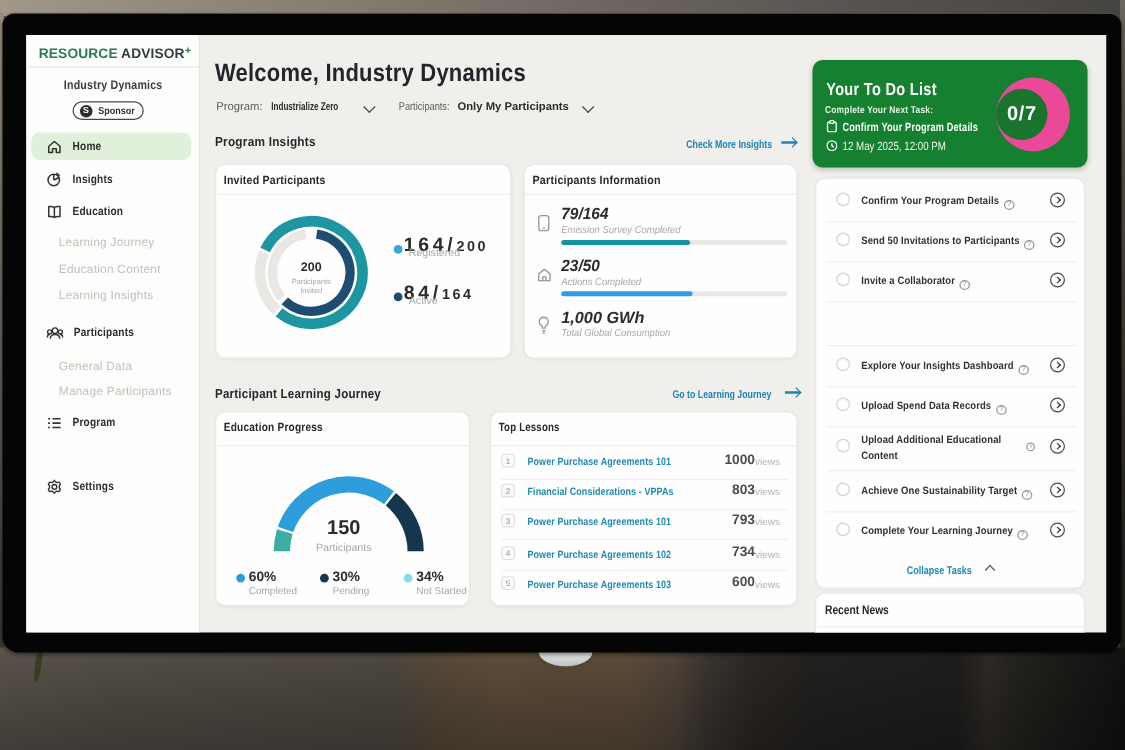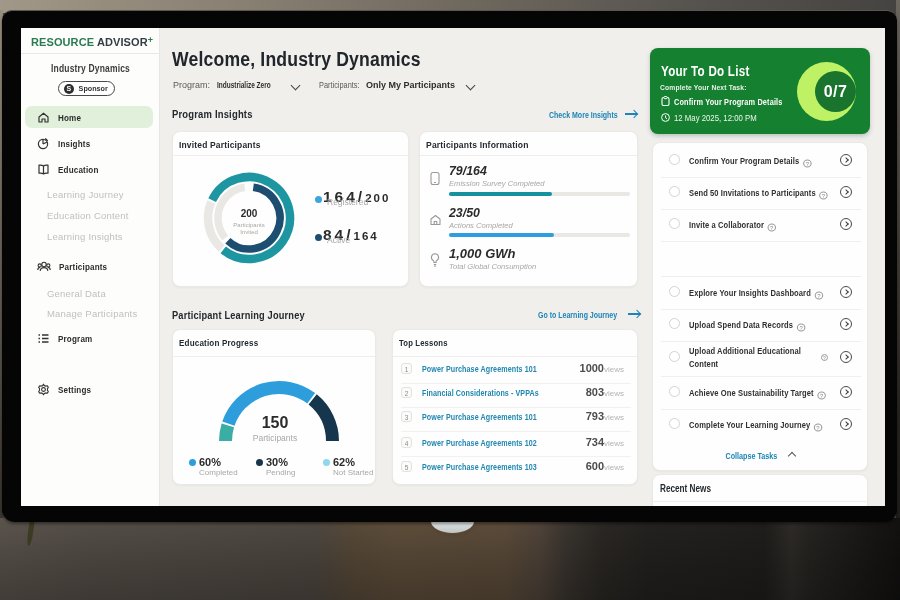--- a/index.html
+++ b/index.html
@@ -98,21 +98,21 @@
   .lrow .vn { position:absolute; right:27px; top:3px; font-size:11px; font-weight:bold; color:#4c4c4c; }
   .lrow .vw { position:absolute; right:7px; top:6px; font-size:8px; color:#b5b3b0; }
   .lsep { position:absolute; left:8px; width:230px; height:1px; background:#f2f1ef; }
 
   
   #todo { left:629px; top:20px; width:220px; height:86px; background:#158030; border-radius:8px; box-shadow:0 2px 4px rgba(30,60,35,0.25); }
   #todo .tt { position:absolute; left:11px; top:15px; font-size:14px; font-weight:bold; color:#fff; letter-spacing:0.3px; transform:scaleX(0.83); transform-origin:0 0; white-space:nowrap; }
   #todo .st { position:absolute; left:10px; top:35px; font-size:8px; font-weight:bold; color:#e8f2e9; letter-spacing:0.2px; transform:scaleX(0.84); transform-origin:0 0; white-space:nowrap; }
   #todo .r1 { position:absolute; left:11px; top:48px; font-size:9.5px; font-weight:bold; color:#fff; letter-spacing:0.2px; }
   #todo .r2 { position:absolute; left:11px; top:64px; font-size:9.5px; color:#eef5ef; }
-  #ring { position:absolute; left:147px; top:14px; width:59px; height:59px; border-radius:50%; background:#bef264; display:flex; align-items:center; justify-content:flex-end; }
+  #ring { position:absolute; left:147px; top:14px; width:59px; height:59px; border-radius:50%; background:#ec4899; display:flex; align-items:center; justify-content:flex-start; }
   #ring .in { width:41px; height:41px; border-radius:50%; background:#19742e; display:flex; align-items:center; justify-content:center;
     font-size:16px; font-weight:bold; color:#fff; letter-spacing:0.5px; }
 
   
   #tasks { left:631px; top:114px; width:216px; height:329px; }
   .trow { position:absolute; left:0; width:216px; }
   .trow .cb { position:absolute; left:16px; top:50%; margin-top:-7px; width:11px; height:11px; border:1.5px solid #d4d3d0; border-radius:50%; background:#fff; }
   .trow .tx { position:absolute; left:36px; top:50%; transform:translateY(-50%) scaleX(0.89); transform-origin:0 50%; font-size:8.5px; font-weight:bold; color:#303030; letter-spacing:0.1px; line-height:13px; white-space:nowrap; }
   .trow .tx .q { display:inline-block; width:8px; height:8px; border:1px solid #9a9a98; border-radius:50%; color:#8a8a88;
     font-size:5.5px; font-weight:normal; text-align:center; line-height:7.5px; vertical-align:-2px; margin-left:5px; transform:scaleX(1.2); }
@@ -303,21 +303,21 @@
         <span class="pct">60%</span>
         <span class="lab">Completed</span>
       </div>
       <div class="gleg" style="left:83px;">
         <span class="dot" style="background:#16364d;"></span>
         <span class="pct">30%</span>
         <span class="lab">Pending</span>
       </div>
       <div class="gleg" style="left:150px;">
         <span class="dot" style="background:#8cd8ee;"></span>
-        <span class="pct">62%</span>
+        <span class="pct">34%</span>
         <span class="lab">Not Started</span>
       </div>
     </div>
 
     <div class="abs card" id="card4">
       <div class="ctitle">Top Lessons</div>
       <div class="cdiv" style="top:25.5px;"></div>
       <div class="lrow" style="top:29px;">
         <span class="badge">1</span>
         <span class="lt">Power Purchase Agreements 101</span>

